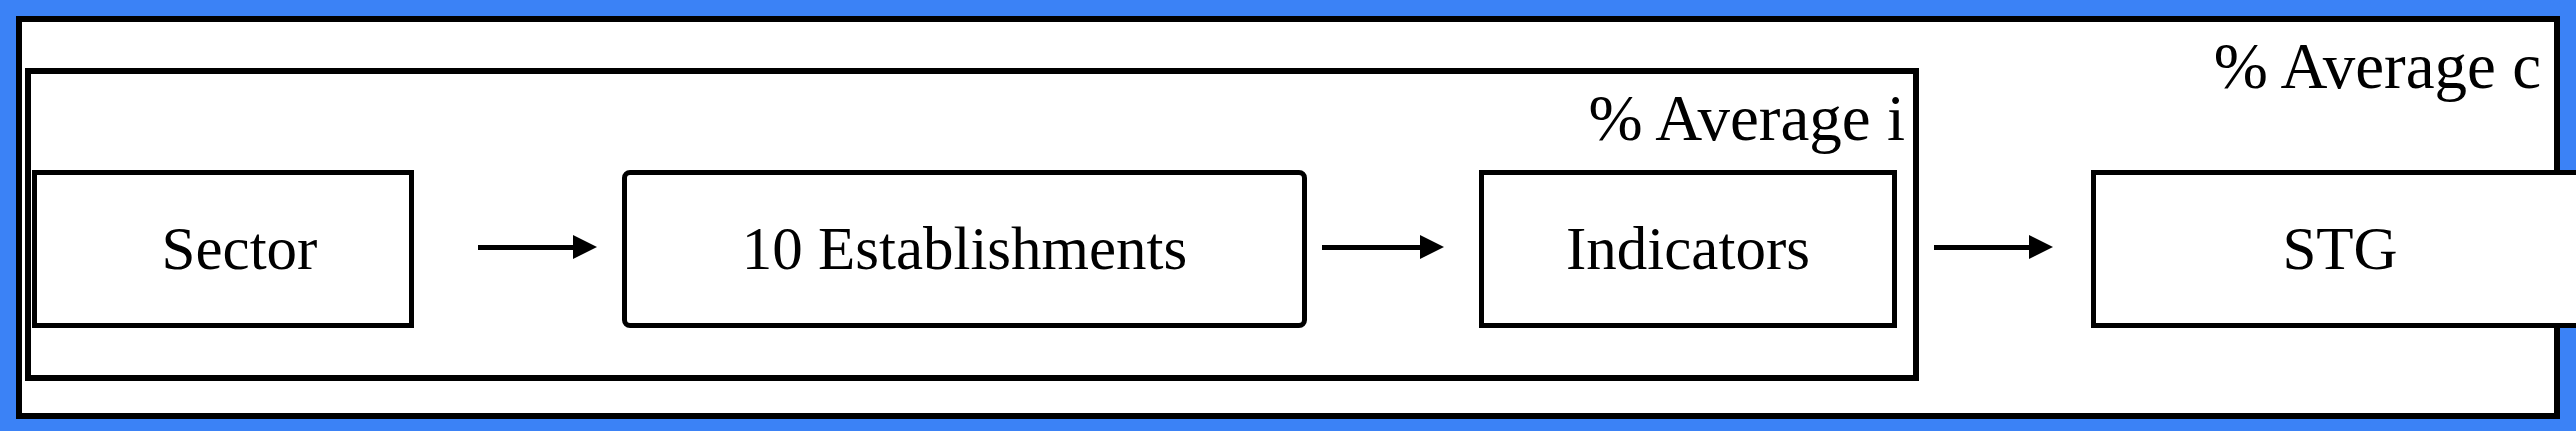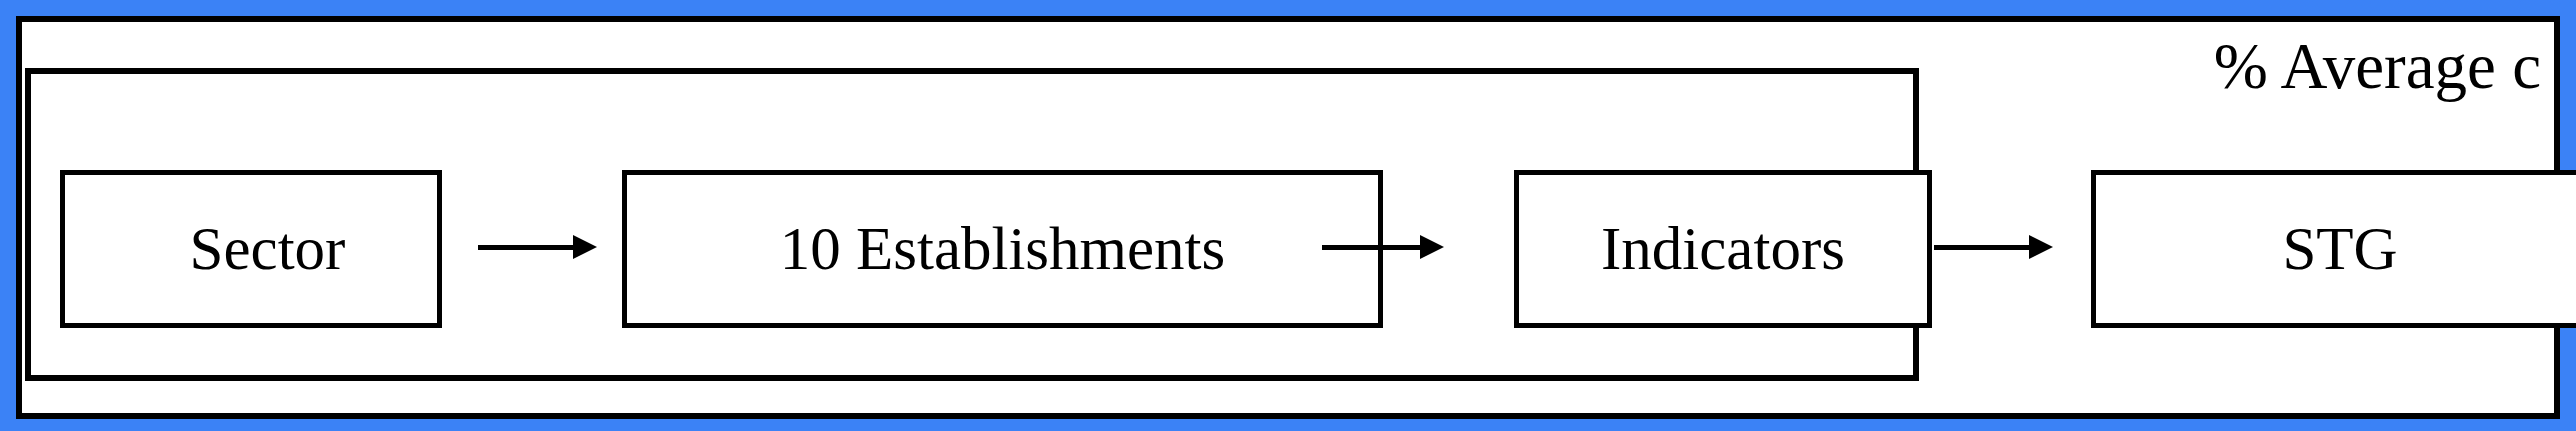--- a/index.html
+++ b/index.html
@@ -57,23 +57,23 @@
     height: 158px;
     border: 5.1px solid #000000;
     box-sizing: border-box;
     background: #ffffff;
     display: flex;
     align-items: center;
     justify-content: center;
     font-size: 61px;
     white-space: nowrap;
   }
-  .node-sector        { left: 60px;   width: 382px; padding-left: 33px; }
-  .node-establishments{ left: 622px;  width: 761px; }
-  .node-indicators    { left: 1514px; width: 418px; }
+  .node-sector        { left: 32px;   width: 382px; padding-left: 33px; }
+  .node-establishments{ left: 622px;  width: 685px; border-radius: 8px; }
+  .node-indicators    { left: 1479px; width: 418px; }
   .node-stg           { left: 2091px; width: 498px; }
   .arrow {
     position: absolute;
     top: 232px;
     height: 31px;
   }
   .arrow-1 { left: 478px;  width: 119px; }
   .arrow-2 { left: 1322px; width: 122px; }
   .arrow-3 { left: 1934px; width: 119px; }
   .arrow .shaft {
@@ -99,20 +99,21 @@
 <body>
 
 <div class="canvas">
 
   <div class="outer-box"></div>
 
   <div class="inner-box"></div>
 
   <div class="corner-label label-outer">% Average c</div>
 
+  <div class="corner-label label-inner">% Average i</div>
 
   <div class="node node-sector">
     <span>Sector</span>
   </div>
 
   <div class="arrow arrow-1">
     <div class="shaft"></div>
     <div class="head"></div>
   </div>
 

